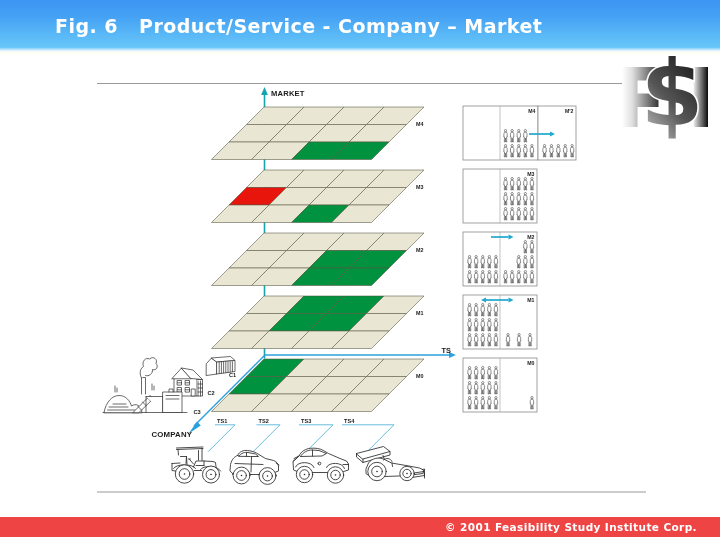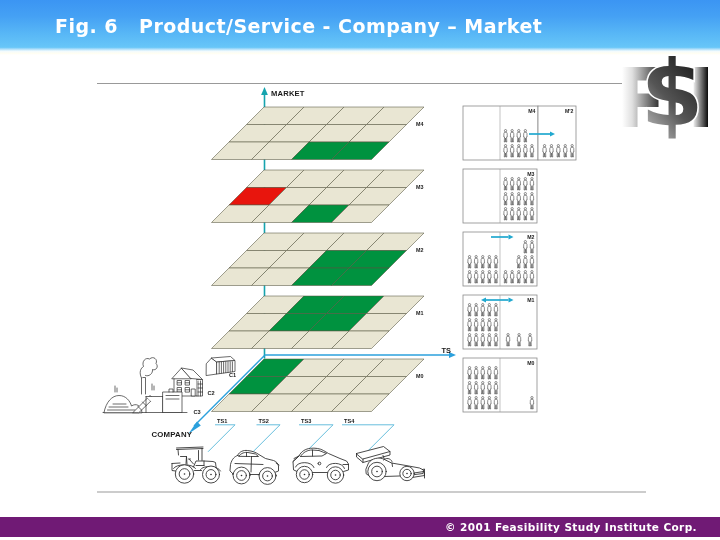--- a/index.html
+++ b/index.html
@@ -2,21 +2,21 @@
 <html><head>
 <meta charset="utf-8">
 <style>
   html,body{margin:0;padding:0;background:#fff;}
   .slide{position:relative;width:720px;height:540px;overflow:hidden;background:#fff;
          font-family:"Liberation Sans","DejaVu Sans",sans-serif;}
   .header{position:absolute;left:0;top:0;width:720px;height:55px;
           background:linear-gradient(180deg,#3b95f3 0%,#45a1f4 30%,#57b6f6 60%,#67c6f8 86%,#a8ddfa 89%,#f2fafe 93%,#fffef2 97%,#ffffff 100%);}
   .title{position:absolute;left:55px;top:15px;color:#ffffff;font-size:19px;font-weight:bold;
          font-family:"DejaVu Sans",sans-serif;letter-spacing:0.45px;white-space:pre;}
-  .footer{position:absolute;left:0;top:517px;width:720px;height:20px;background:#701a75;}
+  .footer{position:absolute;left:0;top:517px;width:720px;height:20px;background:#ef4444;}
   .copyright{position:absolute;right:23px;top:4px;color:#ffffff;font-size:10.5px;font-weight:bold;
              font-family:"DejaVu Sans",sans-serif;letter-spacing:0.4px;white-space:pre;}
   svg#diagram{position:absolute;left:0;top:0;}
 </style>
 </head>
 <body>
 
 <div class="slide">
   <div class="header">
     <div class="title">Fig. 6   Product/Service - Company – Market</div>

